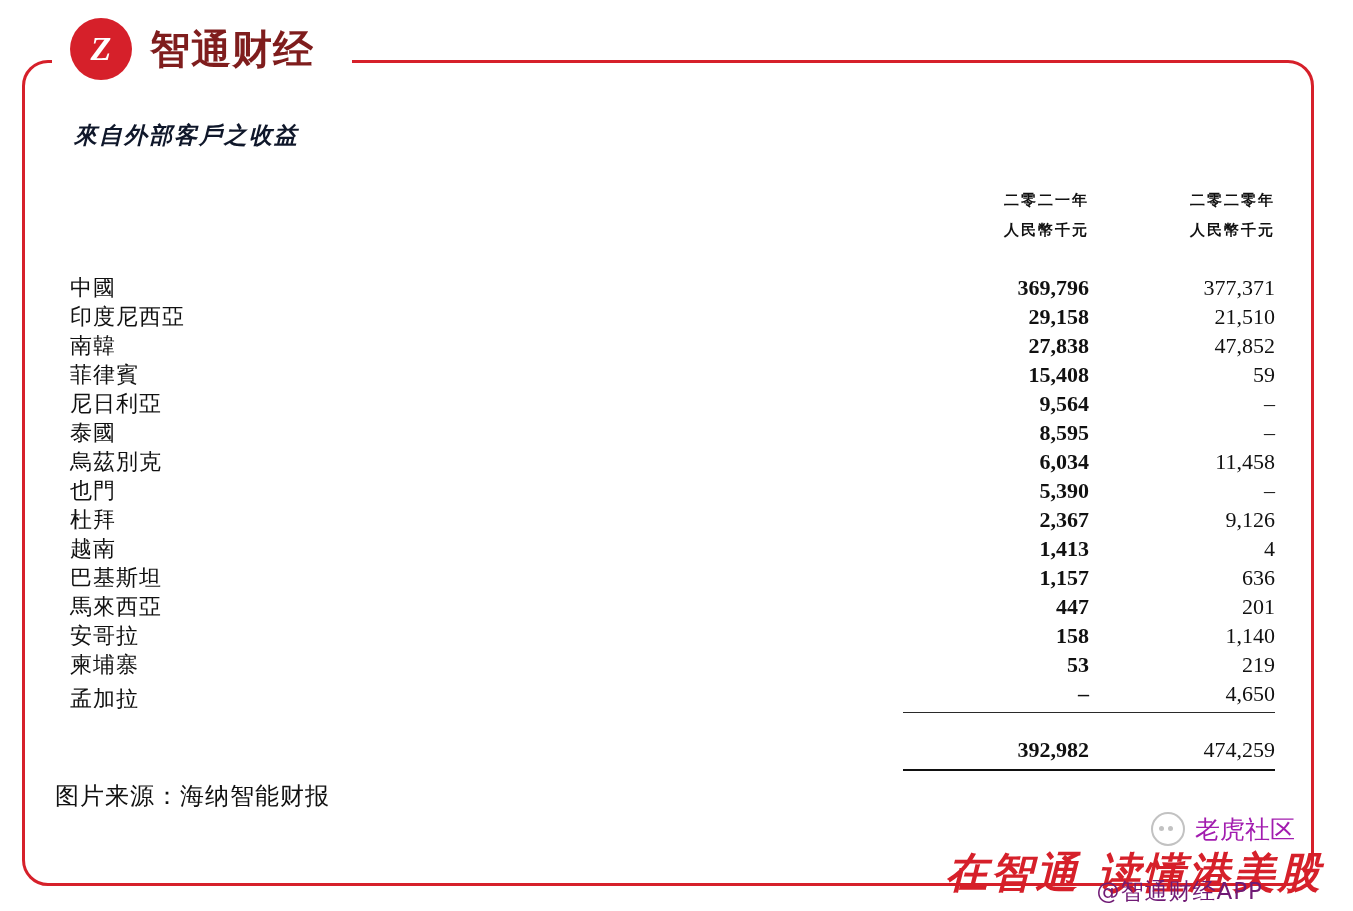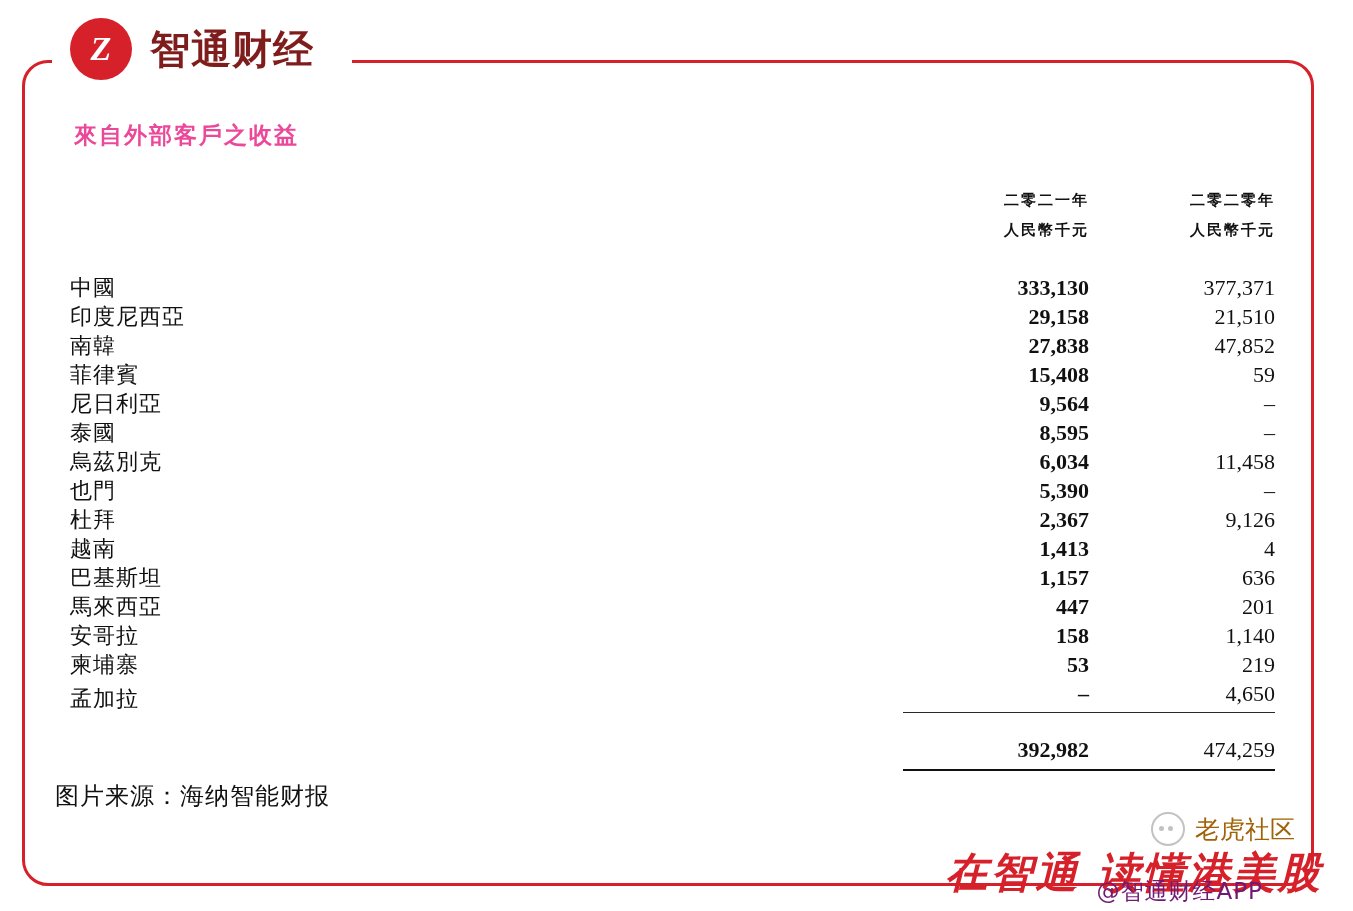--- a/index.html
+++ b/index.html
@@ -80,21 +80,22 @@
   .doc {
     position: absolute;
     left: 70px;
     top: 120px;
     width: 1210px;
   }
   .doc-title {
     font-family: "Liberation Serif", serif;
     font-size: 23px;
     font-weight: bold;
-    color: #ec4899;
+    font-style: italic;
+    color: #0f172a;
     letter-spacing: 2px;
     margin-left: 4px;
   }
 
   table.fin {
     border-collapse: collapse;
     margin-top: 34px;
     width: 1205px;
   }
   table.fin td, table.fin th {
@@ -173,21 +174,21 @@
   }
 
   
   .wm-community {
     position: absolute;
     right: 58px;
     top: 812px;
     display: flex;
     align-items: center;
     gap: 10px;
-    color: #a16207;
+    color: #a21caf;
     font-family: "DejaVu Sans", sans-serif;
     font-size: 25px;
     white-space: nowrap;
   }
   .wm-community .bubble {
     width: 30px;
     height: 30px;
     border: 2px solid #c2c2c2;
     border-radius: 50%;
     position: relative;
@@ -252,21 +253,21 @@
         </th>
       </tr>
     </thead>
     <tbody>
       <tr style="height:28px">
           <td colspan="3"></td>
         </tr>
 
       <tr>
         <td class="rowlabel">中國</td>
-        <td class="num cur">333,130</td>
+        <td class="num cur">369,796</td>
         <td class="num prev">377,371</td>
       </tr>
       <tr>
         <td class="rowlabel">印度尼西亞</td>
         <td class="num cur">29,158</td>
         <td class="num prev">21,510</td>
       </tr>
       <tr>
         <td class="rowlabel">南韓</td>
         <td class="num cur">27,838</td>

